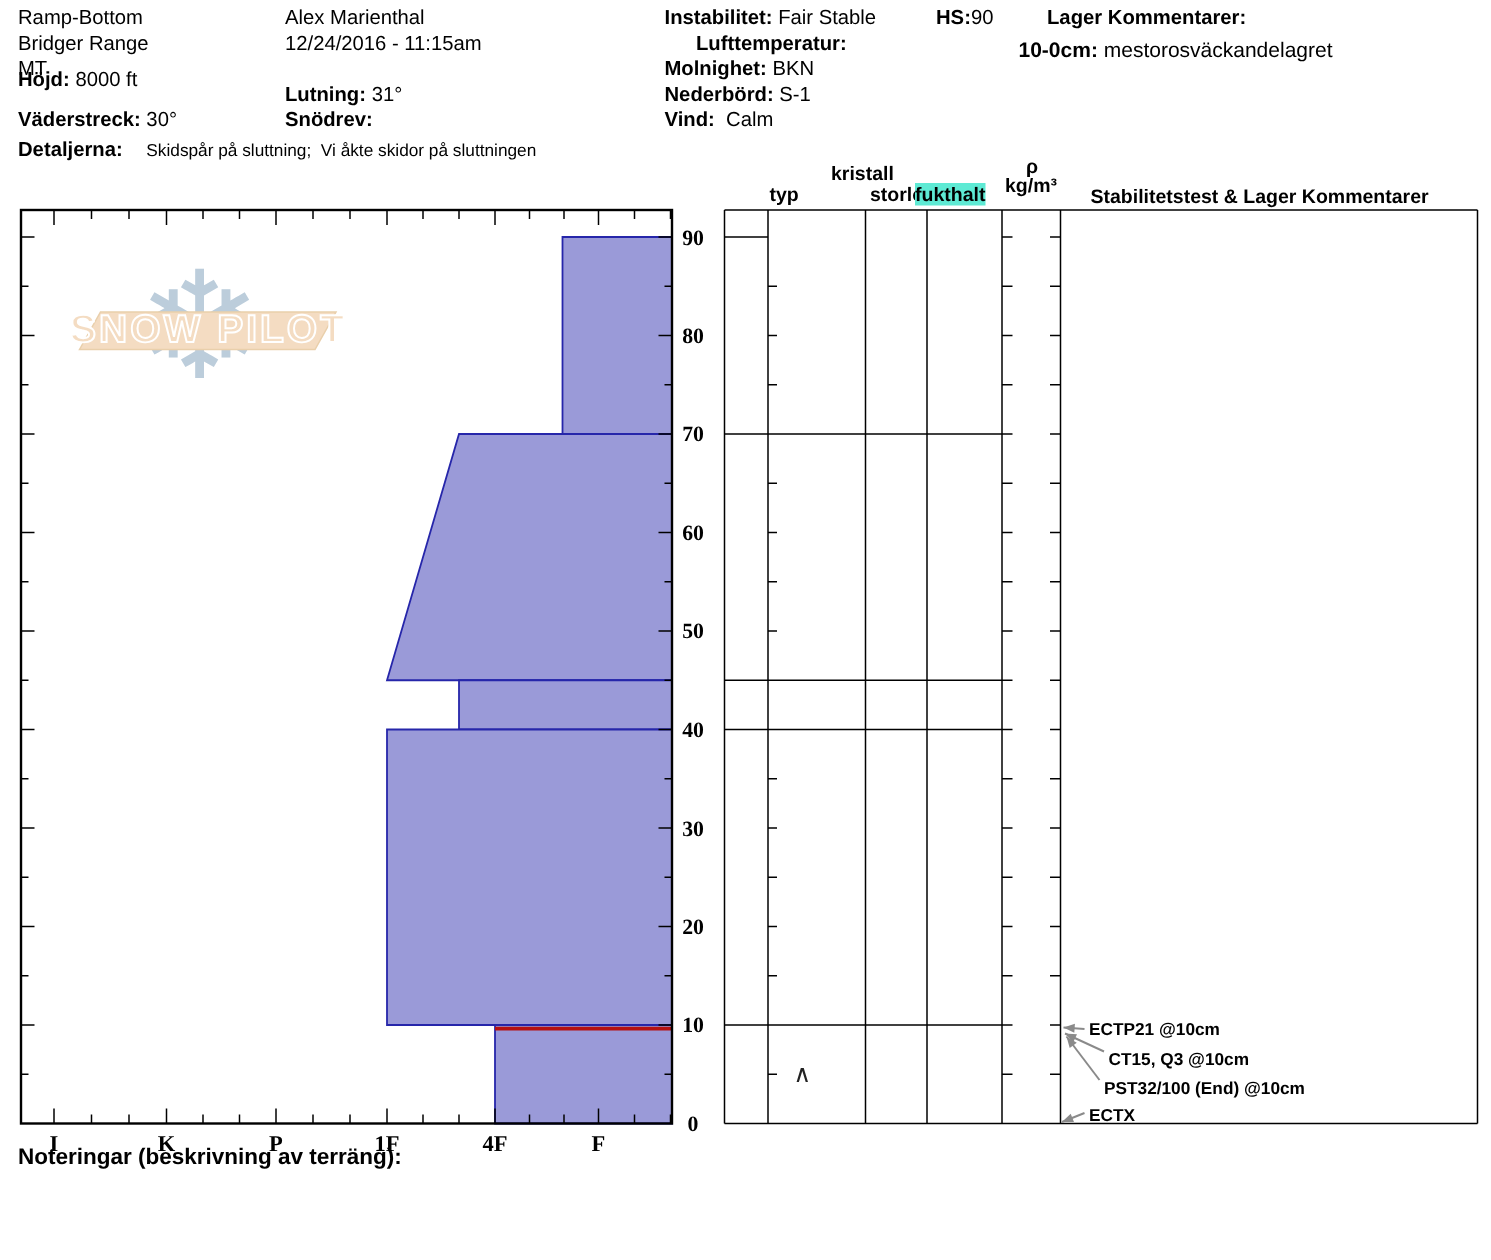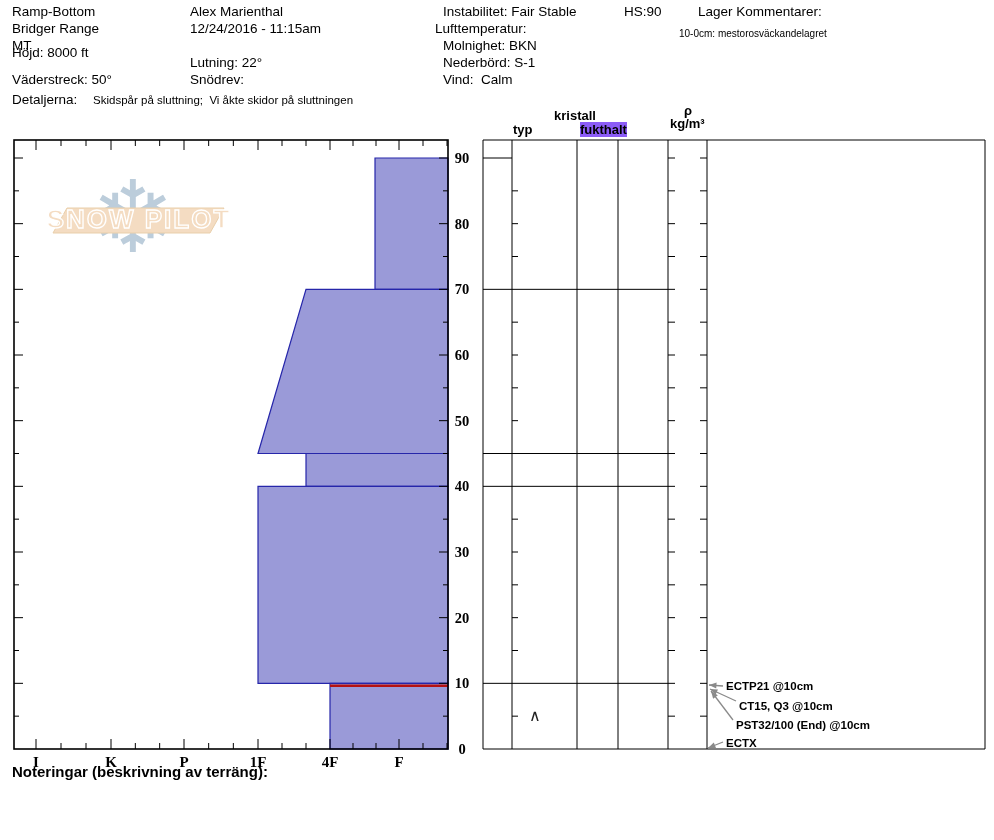--- a/index.html
+++ b/index.html
@@ -1,58 +1,59 @@
 <!DOCTYPE html>
 <html><head>
 <meta charset="utf-8">
 <style>
   html,body{margin:0;padding:0;background:#fff;}
   .page{position:relative;width:990px;height:840px;background:#fff;overflow:hidden;
         font-family:"Liberation Sans","DejaVu Sans",sans-serif;color:#000;}
   .hl{position:absolute;font-size:13.5px;line-height:17px;white-space:pre;}
-  .hl b{font-weight:normal;}
-  .small{font-size:10px;}
+  .hl b{font-weight:bold;}
+  .small{font-size:14px;}
   .det-val{font-size:11.5px;padding-left:12px;}
   .colhead{position:absolute;font-weight:bold;font-size:13px;white-space:pre;}
   .notes{position:absolute;font-weight:bold;font-size:15px;}
   svg{position:absolute;left:0;top:0;}
 </style>
 </head>
 <body>
 
 <div class="page">
 
   <div class="hl" style="left:12px;top:3px">Ramp-Bottom</div>
   <div class="hl" style="left:12px;top:20px">Bridger Range</div>
   <div class="hl" style="left:12px;top:37px">MT</div>
   <div class="hl" style="left:12px;top:44px"><b>Höjd:</b> <span>8000 ft</span></div>
-  <div class="hl" style="left:12px;top:71px"><b>Väderstreck:</b> <span>50°</span></div>
+  <div class="hl" style="left:12px;top:71px"><b>Väderstreck:</b> <span>30°</span></div>
   <div class="hl" style="left:12px;top:91px"><b>Detaljerna:</b> <span class="det-val">Skidspår på sluttning;  Vi åkte skidor på sluttningen</span></div>
 
   <div class="hl" style="left:190px;top:3px">Alex Marienthal</div>
   <div class="hl" style="left:190px;top:20px">12/24/2016 - 11:15am</div>
-  <div class="hl" style="left:190px;top:54px"><b>Lutning:</b> <span>22°</span></div>
+  <div class="hl" style="left:190px;top:54px"><b>Lutning:</b> <span>31°</span></div>
   <div class="hl" style="left:190px;top:71px"><b>Snödrev:</b> <span></span></div>
 
   <div class="hl" style="left:443px;top:3px"><b>Instabilitet:</b> <span>Fair Stable</span></div>
-  <div class="hl" style="left:435px;top:20px"><b>Lufttemperatur:</b> <span></span></div>
+  <div class="hl" style="left:464px;top:20px"><b>Lufttemperatur:</b> <span></span></div>
   <div class="hl" style="left:443px;top:37px"><b>Molnighet:</b> <span>BKN</span></div>
   <div class="hl" style="left:443px;top:54px"><b>Nederbörd:</b> <span>S-1</span></div>
   <div class="hl" style="left:443px;top:71px"><b>Vind:</b>  <span>Calm</span></div>
 
   <div class="hl" style="left:624px;top:3px"><b>HS:</b><span>90</span></div>
   <div class="hl" style="left:698px;top:3px"><b>Lager Kommentarer:</b></div>
   <div class="hl small" style="left:679px;top:25px"><b>10-0cm:</b> <span>mestorosväckandelagret</span></div>
 
   <div class="colhead" style="left:513px;top:122px">typ</div>
   <div class="colhead" style="left:554px;top:108px">kristall</div>
   <div class="colhead" style="left:580px;top:122px">storlek</div>
-  <div class="colhead" style="left:580px;top:122px;background:#8b5cf6">fukthalt</div>
+  <div class="colhead" style="left:610px;top:122px;background:#5eead4">fukthalt</div>
   <div class="colhead" style="left:684px;top:103px">ρ</div>
   <div class="colhead" style="left:670px;top:116px">kg/m³</div>
+  <div class="colhead" style="left:727px;top:123px">Stabilitetstest &amp; Lager Kommentarer</div>
 
   <div class="notes" style="left:12px;top:763px">Noteringar (beskrivning av terräng):</div>
 
   <svg id="plot" width="994" height="840">
       <text x="133" y="252" font-size="100" font-family="&quot;DejaVu Sans&quot;,sans-serif" fill="#bccddb" text-anchor="middle">❄</text>
       <polygon points="53,233 67,208 224,208 210,233" fill="#f4dcc2" stroke="#e9cfab" stroke-width="1"></polygon>
       <text x="139" y="228" font-size="26" font-weight="bold" font-family="&quot;Liberation Sans&quot;,sans-serif" letter-spacing="2" fill="#f4dcc2" stroke="#ffffff" stroke-width="1.3" text-anchor="middle">SNOW PILOT</text>
       <polygon points="448,158 375,158 375,289.3333333333333 448,289.3333333333333" fill="#9a9ad8" stroke="#2626aa" stroke-width="1.2"></polygon>
       <polygon points="448,289.3333333333333 306,289.3333333333333 258,453.5 448,453.5" fill="#9a9ad8" stroke="#2626aa" stroke-width="1.2"></polygon>
       <polygon points="448,453.5 306,453.5 306,486.3333333333333 448,486.3333333333333" fill="#9a9ad8" stroke="#2626aa" stroke-width="1.2"></polygon>

